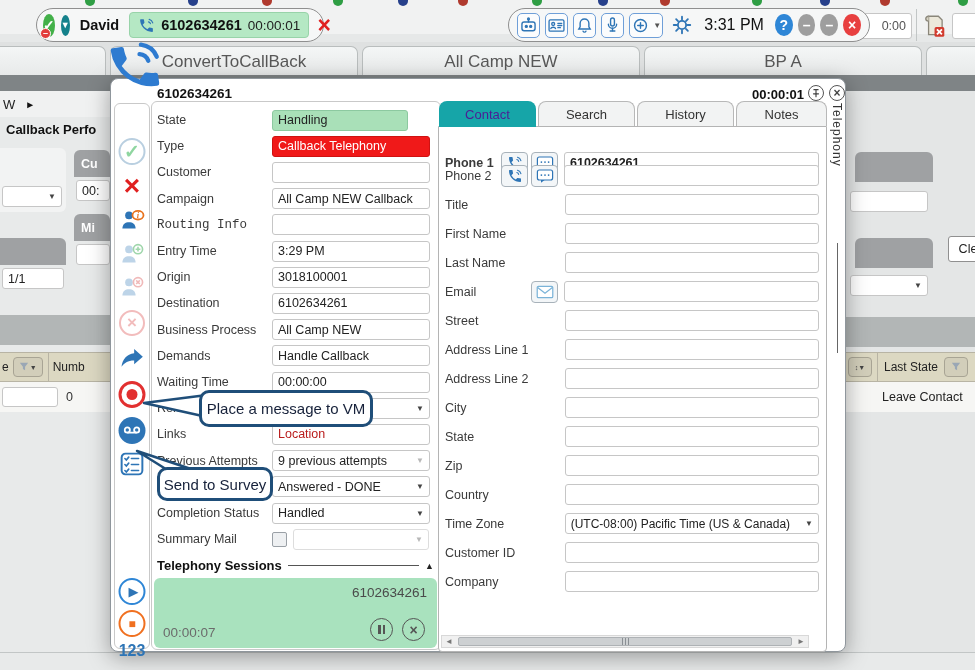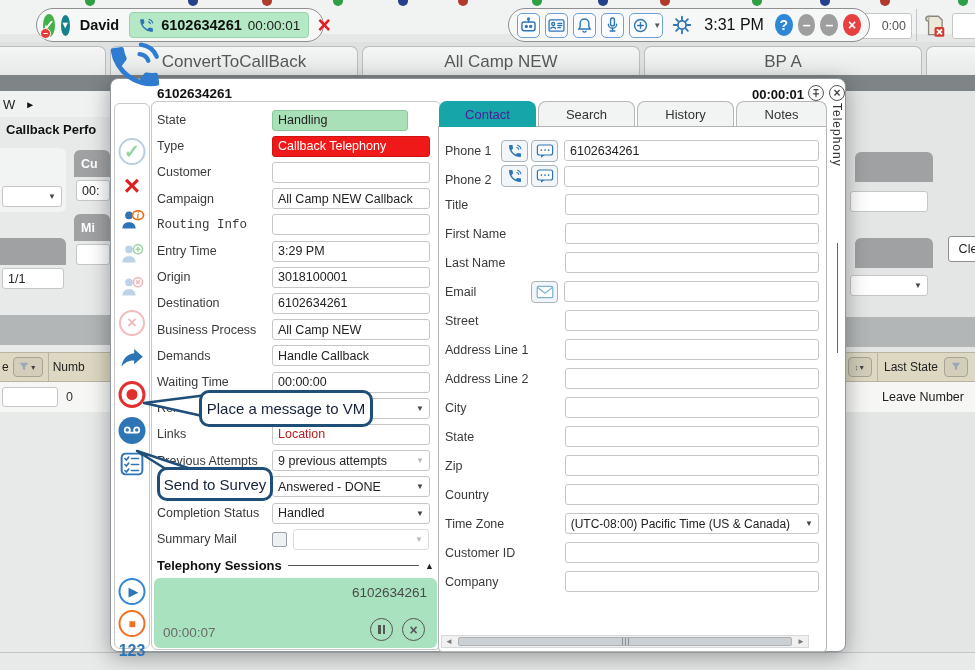--- a/index.html
+++ b/index.html
@@ -212,21 +212,21 @@
         </span>
       <span style="width:1px;height:30px;background:#b8b4a4;margin-left:5px"></span>
       <span style="padding-left:6px;white-space:nowrap">Last State</span>
       <span class="icbtn" style="width:24px;height:20px;margin-left:6px;background:#d2ceba;border-color:#a8a494">
           <svg width="10" height="10" viewBox="0 0 12 12">
             <path d="M1 1h10L7.3 5.6V10L4.7 8.4V5.6z" fill="#9aa7b5"></path>
           </svg>
         </span>
     </div>
     <div class="abs" style="left:0;top:291px;width:129px;height:30px;background:#f6f6f4;display:flex;align-items:center">
-      <span style="padding-left:36px;white-space:nowrap;color:#222">Leave Number</span>
+      <span style="padding-left:36px;white-space:nowrap;color:#222">Leave Contact</span>
     </div>
   </div>
 
   <div class="abs" style="left:0;top:652px;width:975px;height:18px;background:#e8eaea;border-top:1px solid #c2c6c6"></div>
 
   <div class="abs" id="dlg" style="left:110px;top:78px;width:736px;height:574px;background:#fff;border:1px solid #8f969c;border-radius:8px;box-shadow:0 5px 22px rgba(0,0,0,.35);z-index:10">
     <div class="abs" style="left:46px;top:7px;font-weight:bold;font-size:13.5px;color:#111">6102634261</div>
     <div class="abs" style="left:641px;top:8px;font-weight:600;font-size:13px;color:#111">00:00:01</div>
     <div class="abs circ" style="left:697px;top:6px;width:16px;height:16px;border:1.5px solid #555">
       <svg width="10" height="10" viewBox="0 0 12 12" stroke="#444" stroke-width="1.4" stroke-linecap="round">
@@ -433,21 +433,21 @@
       </div>
     <div class="abs" style="left:526px;top:22px;width:97px;height:25px;background:#f2f3f3;border:1px solid #b8b8b8;border-bottom:none;border-radius:8px 8px 0 0;display:flex;align-items:center;justify-content:center;color:#333;font-size:13px">
         <span>History</span>
       </div>
     <div class="abs" style="left:625px;top:22px;width:91px;height:25px;background:#f2f3f3;border:1px solid #b8b8b8;border-bottom:none;border-radius:8px 8px 0 0;display:flex;align-items:center;justify-content:center;color:#333;font-size:13px">
         <span>Notes</span>
       </div>
 
     <div class="abs" id="contact-body" style="left:327px;top:47px;width:389px;height:526px;background:#fff;border:1px solid #b4b4b4;border-radius:0 0 4px 4px">
       <div id="contact-fields">
-          <div class="crow" style="top: 12px;">
+          <div class="crow" style="top: 24px; font-weight: bold;">
             <span class="flabel" style="width:56px">Phone 1</span>
             <span class="icbtn" style="width:27px;height:22px;margin-right:3px">
               <svg width="16" height="16" viewBox="0 0 24 24">
                 <path fill="#2e75b6" d="M6.62 10.79a15 15 0 006.59 6.59l2.2-2.2a1 1 0 011-.25c1.12.37 2.33.57 3.58.57a1 1 0 011 1V20a1 1 0 01-1 1A17 17 0 013 4a1 1 0 011-1h3.5a1 1 0 011 1c0 1.25.2 2.46.57 3.57a1 1 0 01-.25 1.02z"></path>
                 <path fill="none" stroke="#2e75b6" stroke-width="1.7" stroke-linecap="round" d="M14.8 6.8a3.6 3.6 0 012.7 2.7M15.8 3.4a7 7 0 015 5"></path>
               </svg>
             </span>
             <span class="icbtn" style="width:27px;height:22px">
               <svg width="18" height="16" viewBox="0 0 22 20">
                 <rect x="1.5" y="2.5" width="19" height="12.5" rx="2.5" fill="#fff" stroke="#2e75b6" stroke-width="1.5"></rect>
@@ -456,21 +456,21 @@
                   <circle cx="6.5" cy="8.8" r="1.1"></circle>
                   <circle cx="11" cy="8.8" r="1.1"></circle>
                   <circle cx="15.5" cy="8.8" r="1.1"></circle>
                 </g>
               </svg>
             </span>
             <span class="inp" style="width:255px;margin-left:auto">
               <span>6102634261</span>
             </span>
           </div>
-          <div class="crow" style="top: 37px; align-items: flex-end;">
+          <div class="crow" style="top: 37px;">
             <span class="flabel" style="width:56px">Phone 2</span>
             <span class="icbtn" style="width:27px;height:22px;margin-right:3px">
               <svg width="16" height="16" viewBox="0 0 24 24">
                 <path fill="#2e75b6" d="M6.62 10.79a15 15 0 006.59 6.59l2.2-2.2a1 1 0 011-.25c1.12.37 2.33.57 3.58.57a1 1 0 011 1V20a1 1 0 01-1 1A17 17 0 013 4a1 1 0 011-1h3.5a1 1 0 011 1c0 1.25.2 2.46.57 3.57a1 1 0 01-.25 1.02z"></path>
                 <path fill="none" stroke="#2e75b6" stroke-width="1.7" stroke-linecap="round" d="M14.8 6.8a3.6 3.6 0 012.7 2.7M15.8 3.4a7 7 0 015 5"></path>
               </svg>
             </span>
             <span class="icbtn" style="width:27px;height:22px">
               <svg width="18" height="16" viewBox="0 0 22 20">
                 <rect x="1.5" y="2.5" width="19" height="12.5" rx="2.5" fill="#fff" stroke="#2e75b6" stroke-width="1.5"></rect>

